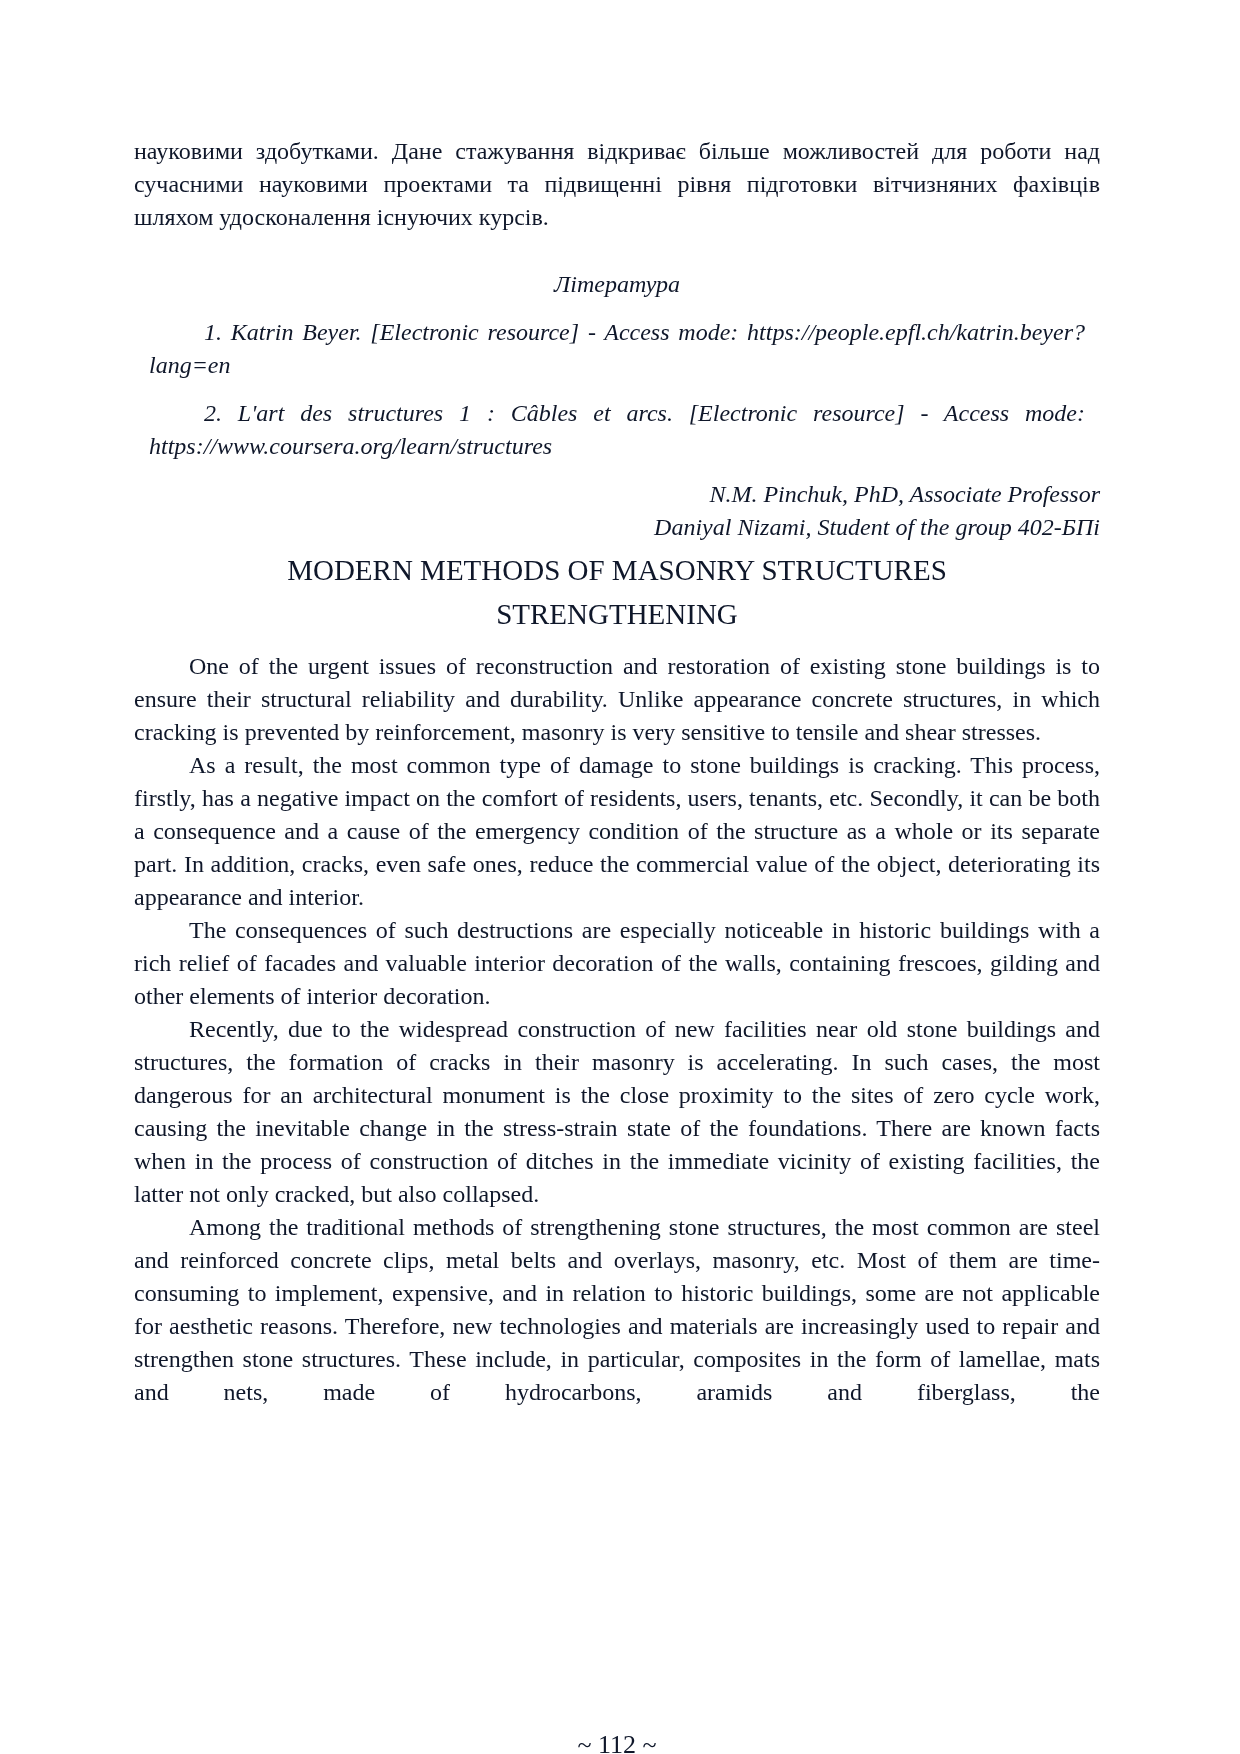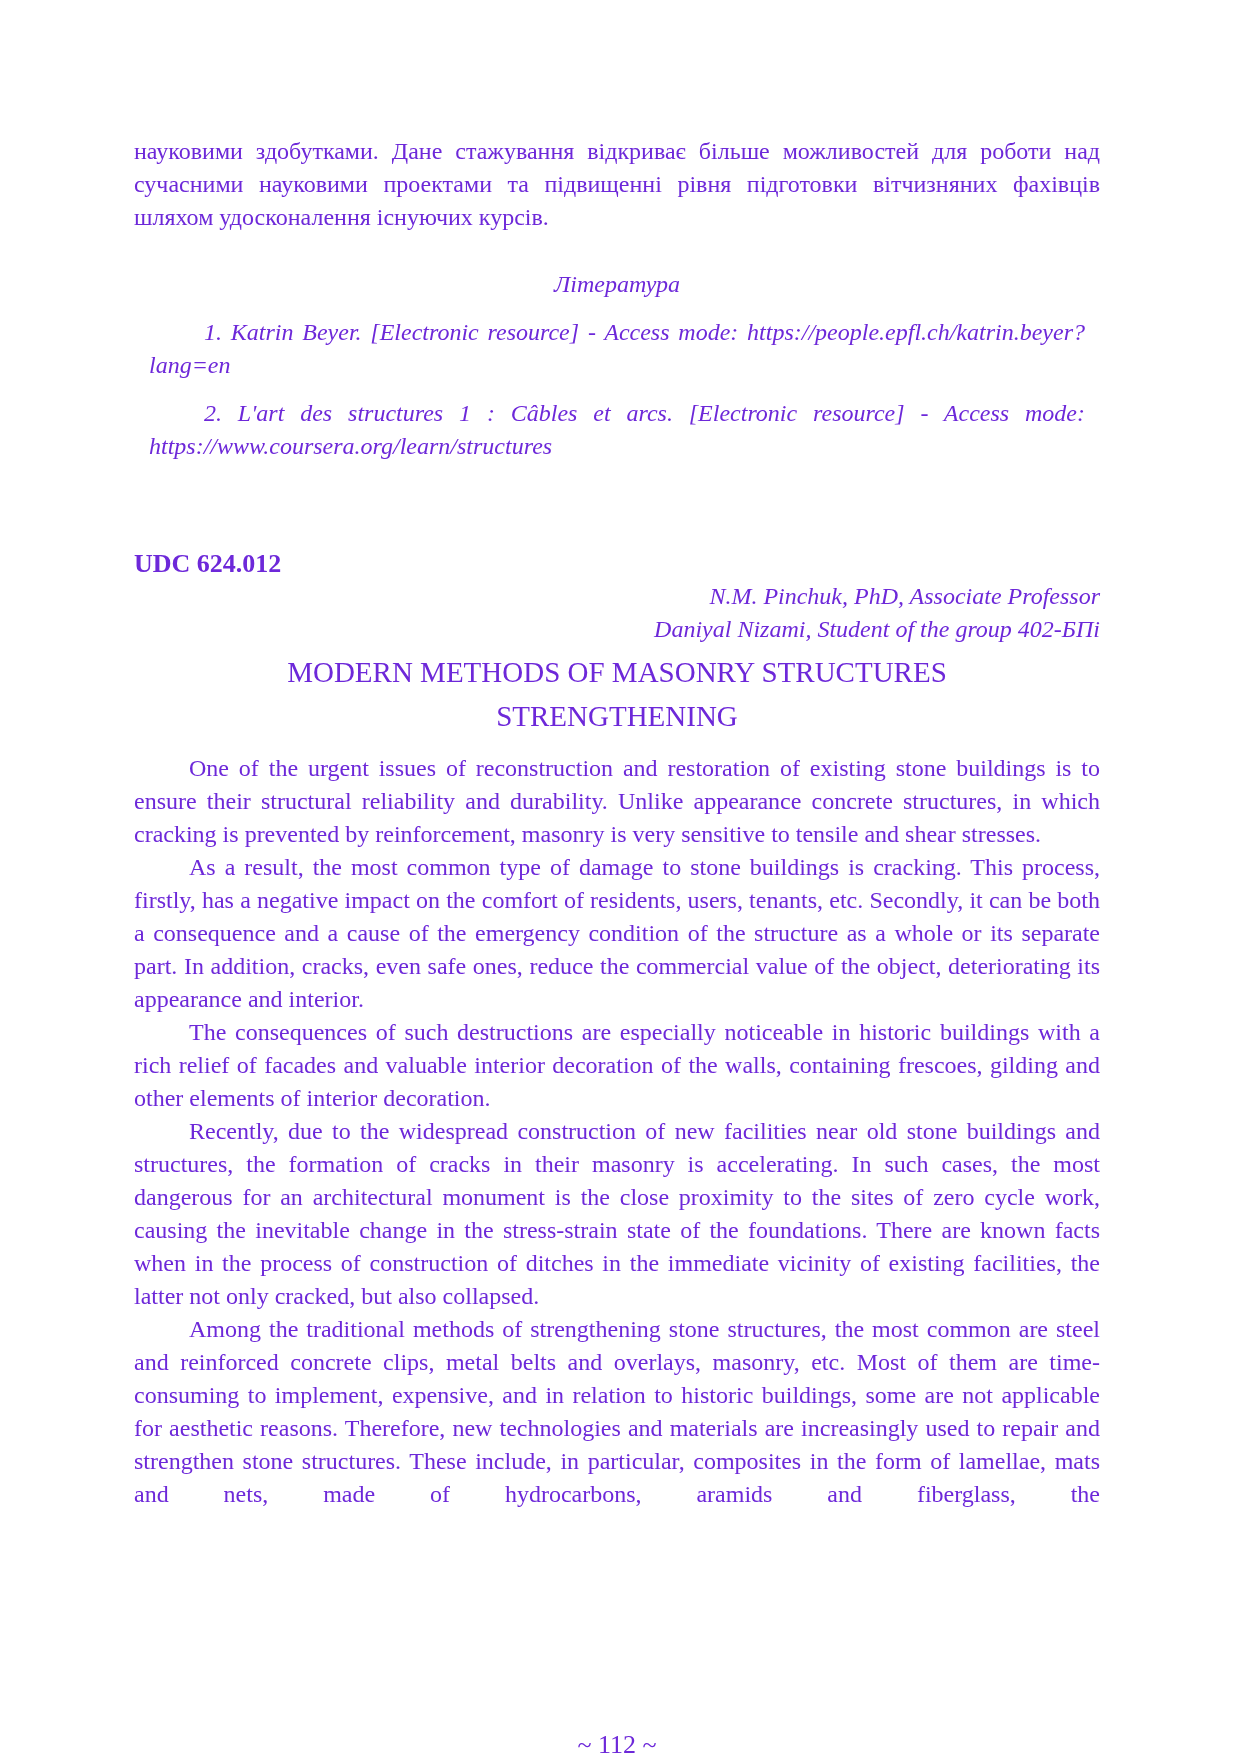--- a/index.html
+++ b/index.html
@@ -6,21 +6,21 @@
     margin: 0;
     padding: 0;
     background: #ffffff;
   }
   .page {
     position: relative;
     width: 1240px;
     height: 1754px;
     box-sizing: border-box;
     background: #ffffff;
-    color: #6d28d9;
+    color: #0f172a;
     font-family: "Liberation Serif", serif;
     padding: 135px 140px 0 134px;
     overflow: hidden;
   }
   .body-text {
     font-size: 24px;
     line-height: 33px;
     text-align: justify;
     margin: 0;
   }
@@ -81,21 +81,20 @@
 <div class="page">
 
   <p class="body-text">науковими здобутками. Дане стажування відкриває більше можливостей для роботи над сучасними науковими проектами та підвищенні рівня підготовки вітчизняних фахівців шляхом удосконалення існуючих курсів.</p>
 
   <div class="lit-heading">Література</div>
 
   <p class="lit-item">1. Katrin Beyer. [Electronic resource] - Access mode: https://people.epfl.ch/katrin.beyer?lang=en</p>
 
   <p class="lit-item">2. L'art des structures 1 : Câbles et arcs. [Electronic resource] - Access mode: https://www.coursera.org/learn/structures</p>
 
-  <div class="udc">UDC 624.012</div>
 
   <div class="authors">
     <div>N.M. Pinchuk, PhD, Associate Professor</div>
     <div>Daniyal Nizami, Student of the group 402-БПі</div>
   </div>
 
   <h1 class="title">MODERN METHODS OF MASONRY STRUCTURES STRENGTHENING</h1>
 
   <p class="body-text indent">One of the urgent issues of reconstruction and restoration of existing stone buildings is to ensure their structural reliability and durability. Unlike appearance concrete structures, in which cracking is prevented by reinforcement, masonry is very sensitive to tensile and shear stresses.</p>
 

